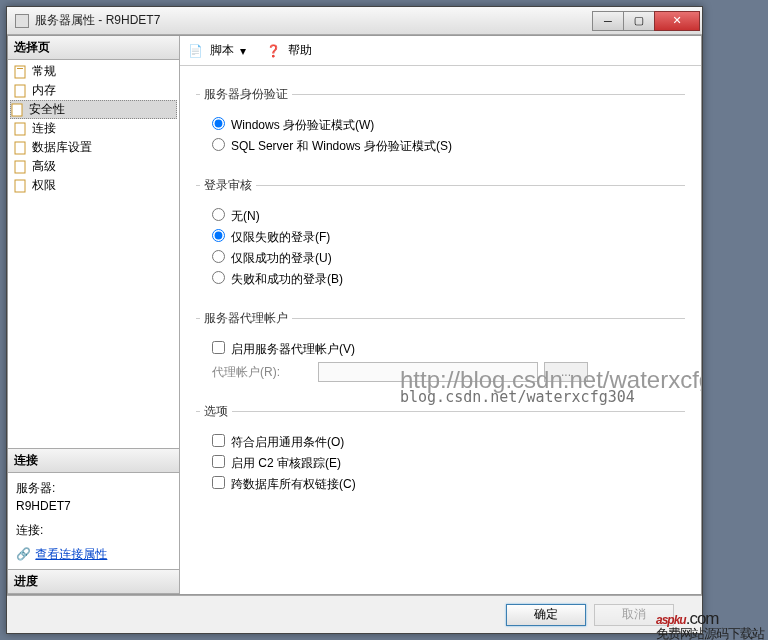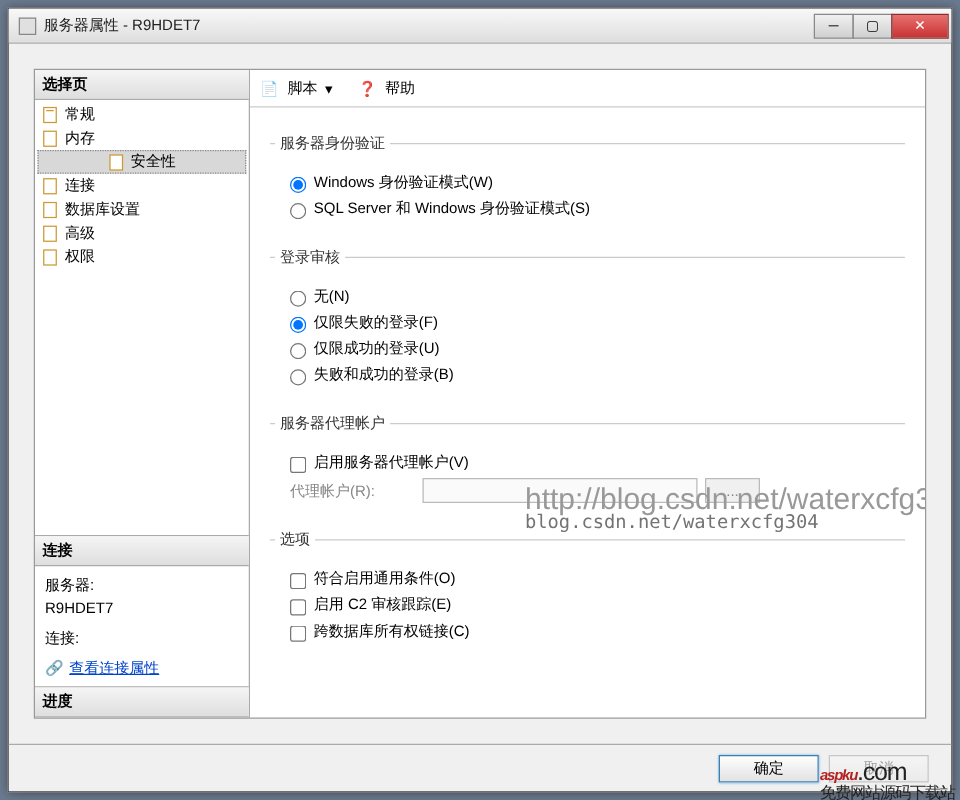--- a/index.html
+++ b/index.html
@@ -1,54 +1,54 @@
 <!DOCTYPE html>
 <html><head>
 <meta charset="utf-8">
 <style>
 * { box-sizing: border-box; font-family: "Microsoft YaHei", "SimSun", Tahoma, sans-serif; font-size: 12px; }
 body { margin: 0; background: #6b7a8f; padding: 6px; }
-.window { width: 756px; height: 628px; background: #f0f0f0; border: 1px solid #444; box-shadow: 0 0 8px rgba(0,0,0,0.4); display: flex; flex-direction: column; }
+.window { width: 697px; height: 628px; background: #f0f0f0; border: 1px solid #444; box-shadow: 0 0 8px rgba(0,0,0,0.4); display: flex; flex-direction: column; }
 .titlebar { height: 28px; background: linear-gradient(to bottom, #f8f8f8, #dedede); display: flex; align-items: center; padding: 0 2px 0 8px; border-bottom: 1px solid #aaa; }
 .titlebar .icon { width: 14px; height: 14px; background: #e0e0e0; border: 1px solid #888; margin-right: 6px; }
 .titlebar .title { flex: 1; color: #222; }
 .winbtns { display: flex; gap: 0; }
 .winbtn { width: 32px; height: 20px; border: 1px solid #888; background: linear-gradient(#f0f0f0,#d0d0d0); display:flex; align-items:center; justify-content:center; margin-left:-1px; font-size:11px; }
 .winbtn.close { background: linear-gradient(#e87070,#c83232); color:#fff; border-color:#883030; width:46px; }
-.body { flex: 1; display: flex; background: #fff; margin: 20px; border: 1px solid #999; }
+.body { flex: 1; display: flex; background: #fff; margin: 0; border: 1px solid #999; }
 .sidebar { width: 172px; display: flex; flex-direction: column; border-right: 1px solid #aaa; }
 .panelhdr { background: linear-gradient(#f5f5f5,#dedede); border-bottom: 1px solid #aaa; padding: 3px 6px; font-weight: bold; }
 .navlist { flex: 1; overflow: auto; padding: 2px; }
 .navitem { display: flex; align-items: center; padding: 1px 4px; gap: 4px; cursor: default; }
-.navitem.sel { background: #d8d8d8; border: 1px dotted #888; padding: 0 0; justify-content: center; }
+.navitem.sel { background: #d8d8d8; border: 1px dotted #888; padding: 0 0; }
 .navicon { width: 14px; height: 14px; display:inline-block; }
 .navicon svg { width:14px; height:14px; }
 .conn-panel, .prog-panel { border-top: 1px solid #aaa; }
 .conn-body, .prog-body { padding: 6px 8px; font-size: 12px; line-height: 1.5; }
 .link { color: #0044cc; text-decoration: underline; cursor: pointer; }
 .spinner { width: 24px; height: 24px; border: 3px dotted #bbb; border-radius: 50%; display:inline-block; vertical-align:middle; margin-right:8px; }
 .main { flex: 1; display: flex; flex-direction: column; }
 .toolbar { height: 30px; border-bottom: 1px solid #ccc; display: flex; align-items: center; padding: 0 8px; gap: 6px; }
 .tbicon { width:16px; height:16px; display:inline-flex; align-items:center; justify-content:center; }
 .content { flex: 1; padding: 12px 16px; overflow: auto; position: relative; }
 fieldset { border: 1px solid #ccc; border-left:none; border-right:none; border-bottom:none; margin: 8px 0 14px 0; padding: 10px 4px 4px 4px; }
 legend { padding: 0 4px; color: #333; }
-.radio-row, .check-row { display: flex; align-items: flex-end; gap: 6px; margin: 4px 0 4px 12px; }
+.radio-row, .check-row { display: flex; align-items: flex-start; gap: 6px; margin: 4px 0 4px 12px; }
 .radio-row input, .check-row input { margin:0; }
 .field-row { display: flex; align-items: center; margin: 3px 0 3px 12px; gap: 6px; }
 .field-row label { width: 100px; color: #888; }
 .field-row input[type=text], .field-row input[type=password] { width: 220px; border:1px solid #bbb; height:20px; padding:1px 4px; background:#fafafa; }
 .browse { width: 44px; height: 20px; border:1px solid #bbb; background:#f0f0f0; text-align:center; line-height:18px; color:#888; }
 .watermark { position:absolute; top: 300px; left: 220px; color:#999; font-size:24px; font-family: Arial; pointer-events:none; }
 .watermark2 { position:absolute; top: 322px; left: 220px; color:#737373; font-size:15px; font-family: monospace; pointer-events:none; }
-.footer { height: 38px; border-top: 1px solid #aaa; display:flex; align-items:center; justify-content:flex-end; padding: 0 18px; position:relative; }
+.footer { height: 38px; border-top: 1px solid #aaa; display:flex; align-items:center; justify-content:flex-end; padding: 0 28px; position:relative; }
 .btn { width: 80px; height: 22px; border: 1px solid #7a7a7a; background: linear-gradient(#fefefe,#e2e2e2); margin-left: 8px; }
 .btn.primary { border: 1px solid #3c7fb1; box-shadow: 0 0 2px #6db3e6; }
 .aspku { position: fixed; right: 4px; bottom: 4px; font-family: Arial Black, Arial; font-weight:900; font-style:italic; font-size:28px; color:#b32222; letter-spacing:-1px; pointer-events:none; }
-.aspku .dot { color:#222; font-size:20px; font-style:normal; font-weight:normal; }
+.aspku .dot { color:#222; font-size:17px; font-style:normal; font-weight:normal; }
 .aspku .sub { display:block; font-size:13px; color:#222; font-style:normal; font-weight:normal; text-align:right; line-height:0.4; }
 .disabled { color:#888; }
 </style>
 </head>
 <body>
 
 <div class="window">
   <div class="titlebar">
     <span class="icon"></span>
     <span class="title">服务器属性 - R9HDET7</span>

